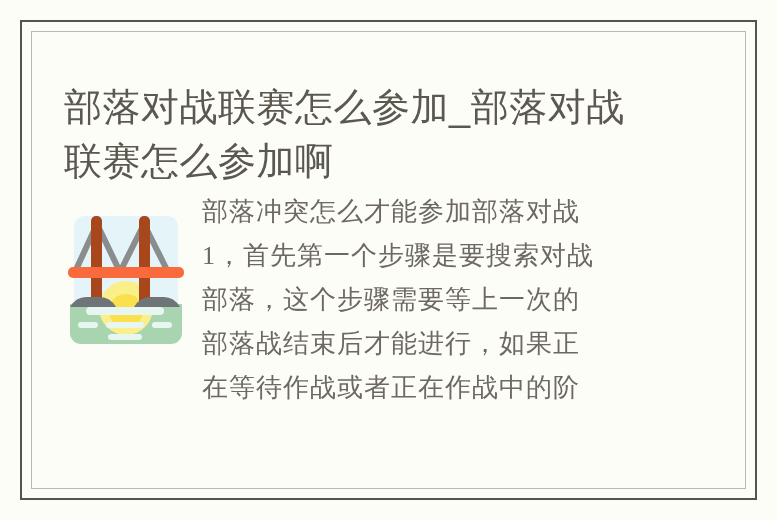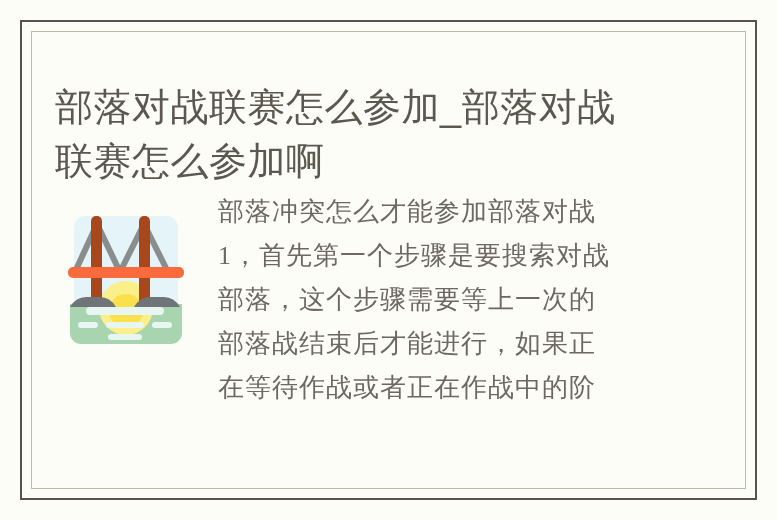--- a/index.html
+++ b/index.html
@@ -37,21 +37,21 @@
     top: 9px;
     right: 9px;
     bottom: 9px;
     border: 1px solid #bdb8ab;
     box-sizing: border-box;
   }
 
   
   #article-title {
     position: absolute;
-    left: 33px;
+    left: 42px;
     top: 33px;
     width: 640px;
     font-size: 38px;
     line-height: 54px;
     color: #5b5850;
     font-family: "Liberation Sans", "DejaVu Sans", sans-serif;
     font-weight: 400;
     letter-spacing: 0.5px;
     white-space: pre-line;
   }
@@ -73,21 +73,21 @@
     height: 140px;
     flex: 0 0 124px;
     margin-top: 20px;
     margin-left: 9px;
   }
   #thumb-svg { display:block; width:124px; height:140px; }
 
   
   #article-body {
     flex: 1 1 auto;
-    margin-left: 30px;
+    margin-left: 14px;
     font-family: "Liberation Serif", "DejaVu Serif", serif;
     font-size: 26px;
     line-height: 44px;
     color: #6d6962;
     letter-spacing: 1px;
     white-space: pre-line;
     max-width: 430px;
   }
 </style>
 </head>

